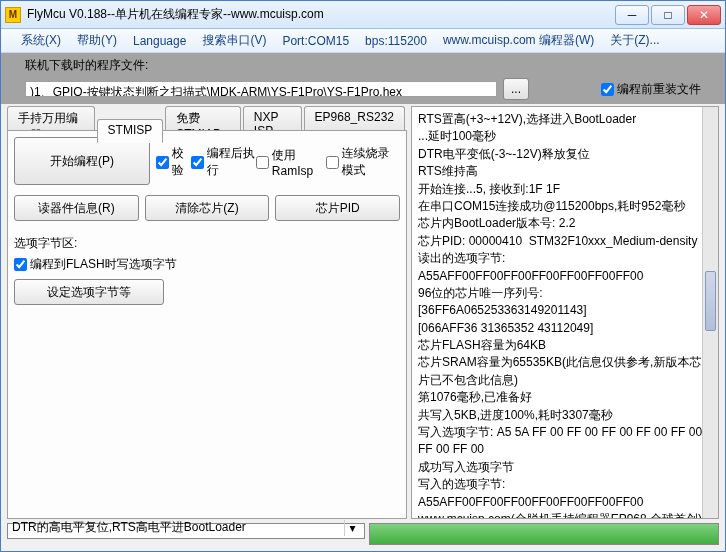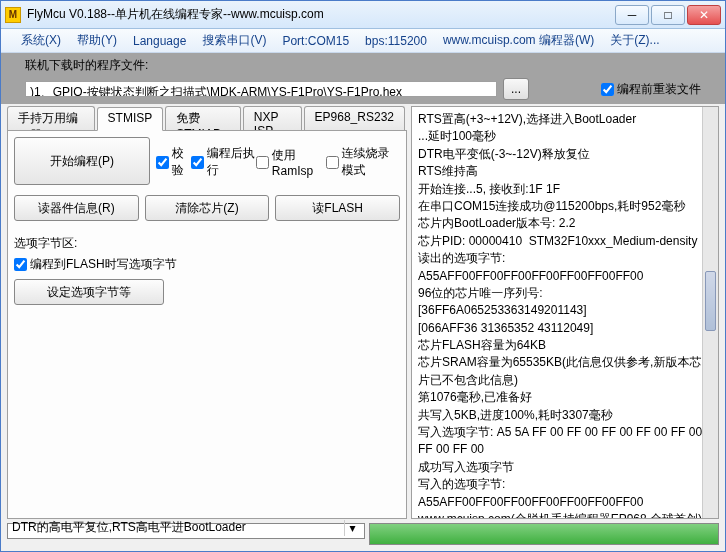--- a/index.html
+++ b/index.html
@@ -14,21 +14,21 @@
 .menubar { height: 24px; background: linear-gradient(#f8fbfe,#e6f0fb); display: flex; align-items: center; padding: 0 14px; gap: 4px; border-bottom: 1px solid #c8d8ec; }
 .menubar span { padding: 2px 6px; color: #15428b; cursor: default; }
 .toolbar-row { padding: 4px 24px; display: flex; align-items: center; gap: 6px; background: #a3a3a3; }
 .hex-path { flex: 1; border: 1px solid #a0a0a0; background: #fff; padding: 2px 4px; height: 16px; white-space: nowrap; overflow: hidden; }
 .small-btn { width: 26px; height: 22px; border: 1px solid #888; background: linear-gradient(#f8f8f8,#e0e0e0); border-radius:3px; }
 .chk-label { display: flex; align-items: center; gap: 3px; }
 .main-area { flex: 1; display: flex; padding: 2px 6px 2px 6px; gap: 4px; overflow:hidden; }
 .left-pane { width: 400px; display: flex; flex-direction: column; }
 .tabs { display: flex; height: 24px; }
 .tab { border: 1px solid #a0a0a0; border-bottom: none; background: linear-gradient(#f8f8f8,#e8e8e8); padding: 3px 10px; margin-right: 2px; border-radius: 3px 3px 0 0; }
-.tab.active { background: #fdfdfd; border-bottom: 1px solid #fdfdfd; position:relative; top:1px; }
+.tab.active { background: #fdfdfd; border-bottom: 1px solid #fdfdfd; position:relative; top:13px; }
 .tab-body { flex: 1; border: 1px solid #a0a0a0; background: #fdfdfd; padding: 6px; display:flex; flex-direction:column; }
 .stm-top { display: flex; gap: 6px; }
 .big-btn { border: 1px solid #888; background: linear-gradient(#fdfdfd,#e6e6e6); border-radius:3px; display:flex;align-items:center;justify-content:center; }
 .start-btn { width: 160px; height: 48px; }
 .chk-col { display:flex; flex-direction:row; gap:1px; padding-top:2px; }
 .row3 { display:flex; gap:6px; margin-top:10px; }
 .row3 .big-btn { flex:1; height:26px; }
 .sect-lbl { margin-top:14px; }
 .opt-btn { width:150px; height:26px; margin-top:6px; }
 .right-pane { flex: 1; border: 1px solid #a0a0a0; background: #fff; padding: 4px 6px; overflow-y: auto; font-family: SimSun, monospace; line-height: 1.45; position:relative; }
@@ -106,21 +106,21 @@
               </label>
             <label class="chk-label">
                 <input type="checkbox" style="">
                 <span>连续烧录模式</span>
               </label>
           </div>
         </div>
         <div class="row3">
           <button class="big-btn">读器件信息(R)</button>
           <button class="big-btn">清除芯片(Z)</button>
-          <button class="big-btn">读FLASH</button>
+          <button class="big-btn">芯片PID</button>
         </div>
         <div class="sect-lbl">选项字节区:</div>
         <label class="chk-label" style="margin-top:4px">
             <input type="checkbox" checked="" style="">
             <span>编程到FLASH时写选项字节</span>
           </label>
         <button class="big-btn opt-btn">设定选项字节等</button>
       </div>
     </div>
 

